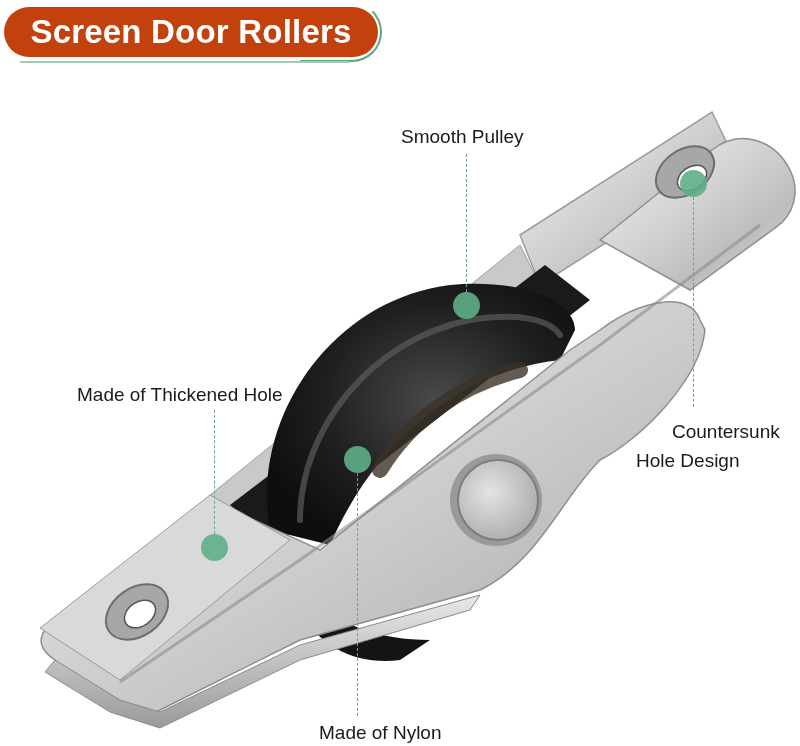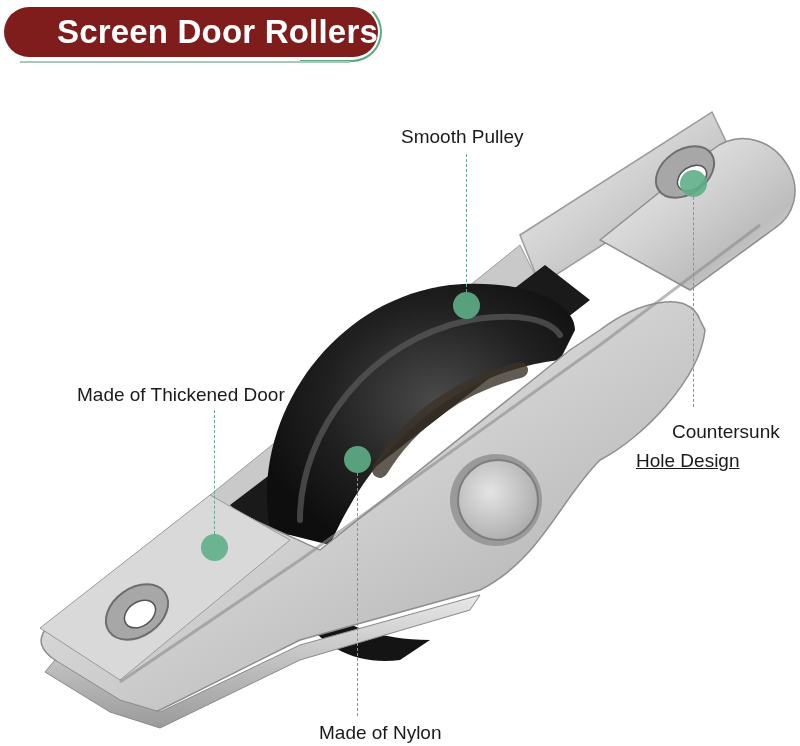--- a/index.html
+++ b/index.html
@@ -1,21 +1,21 @@
 <!DOCTYPE html>
 <html><head>
 <meta charset="utf-8">
 <style>
   html, body { margin: 0; padding: 0; background: #ffffff; }
   body { width: 800px; height: 746px; position: relative; overflow: hidden;
          font-family: "Liberation Sans", "DejaVu Sans", sans-serif; }
   .title-pill {
     position: absolute; left: 4px; top: 7px; width: 374px; height: 50px;
-    background: #7f1d1d; border-radius: 25px;
-    display: flex; align-items: center; justify-content: flex-end;
+    background: #c2410c; border-radius: 25px;
+    display: flex; align-items: center; justify-content: center;
   }
   .title-text { color: #ffffff; font-weight: bold; font-size: 33px; letter-spacing: 0.2px; }
   .title-arc {
     position: absolute; left: 300px; top: 2px; width: 82px; height: 60px;
     border: 2px solid #5aa97f; border-left: none; border-top-color: transparent;
     border-radius: 0 32px 32px 0; box-sizing: border-box;
   }
   .title-underline {
     position: absolute; left: 20px; top: 61px; width: 330px; height: 2px; background: #a9c9b8;
   }
@@ -92,24 +92,24 @@
   <g>
     <circle cx="496" cy="500" r="46" fill="#9a9a9a"></circle>
     <circle cx="498" cy="500" r="40" fill="url(#rivet)" stroke="#7d7d7d" stroke-width="2"></circle>
   </g>
 </svg>
 
 <div class="label" style="left:401px; top:122px;">Smooth Pulley</div>
 <div class="callout-line" style="left:466px; top:154px; height:138px;"></div>
 <div class="dot" style="left:453px; top:292px;"></div>
 
-<div class="label" style="left:77px; top:380px;">Made of Thickened Door</div>
+<div class="label" style="left:77px; top:380px;">Made of Thickened Hole</div>
 <div class="callout-line" style="left:214px; top:410px; height:124px;"></div>
 <div class="dot" style="left:201px; top:534px;"></div>
 
 <div class="dot" style="left:680px; top:170px;"></div>
 <div class="callout-line" style="left:693px; top:197px; height:210px;"></div>
 <div class="label" style="left:636px; top:417px;margin-left:36px;">Countersunk</div>
-<div class="label" style="left:636px; top:446px;text-decoration:underline;">Hole Design</div>
+<div class="label" style="left:636px; top:446px;">Hole Design</div>
 
 <div class="dot" style="left:344px; top:446px;"></div>
 <div class="callout-line" style="left:357px; top:473px; height:243px;"></div>
 <div class="label" style="left:291px; top:718px;margin-left:28px;">Made of Nylon</div>
 
 </body></html>

